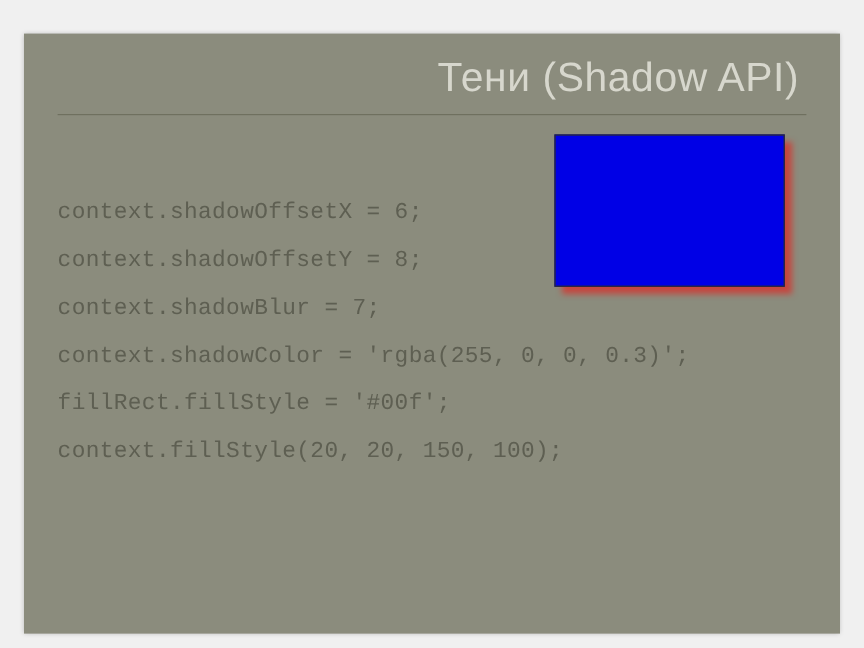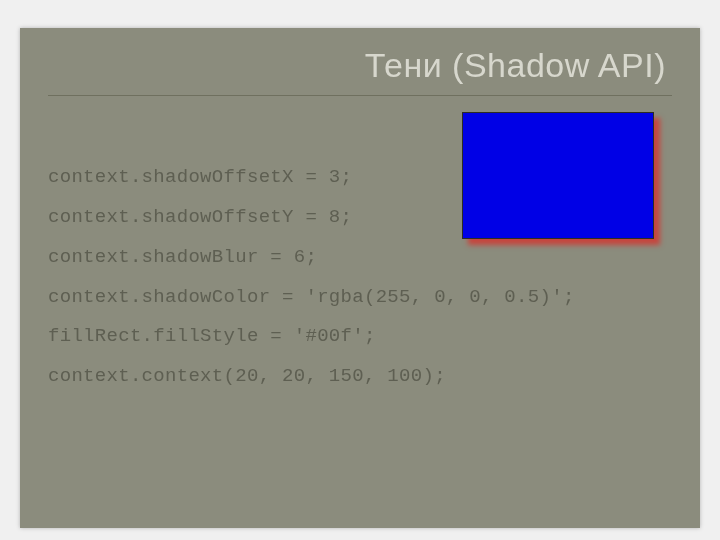--- a/index.html
+++ b/index.html
@@ -67,21 +67,21 @@
 <div class="slide">
   <div class="title">Тени (Shadow API)</div>
   <div class="hr"></div>
   <div class="content">
 
     <div class="demo-box">
       <div class="demo-rect"></div>
     </div>
 
     <div class="code">
-<span>context.shadowOffsetX = 3;</span>
+<span>context.shadowOffsetX = 6;</span>
 <span>context.shadowOffsetY = 8;</span>
-<span>context.shadowBlur = 6;</span>
-<span>context.shadowColor = 'rgba(255, 0, 0, 0.5)';</span>
+<span>context.shadowBlur = 7;</span>
+<span>context.shadowColor = 'rgba(255, 0, 0, 0.3)';</span>
 <span>fillRect.fillStyle = '#00f';</span>
-<span>context.context(20, 20, 150, 100);</span>
+<span>context.fillStyle(20, 20, 150, 100);</span>
     </div>
   </div>
 </div>
 
 </body></html>

